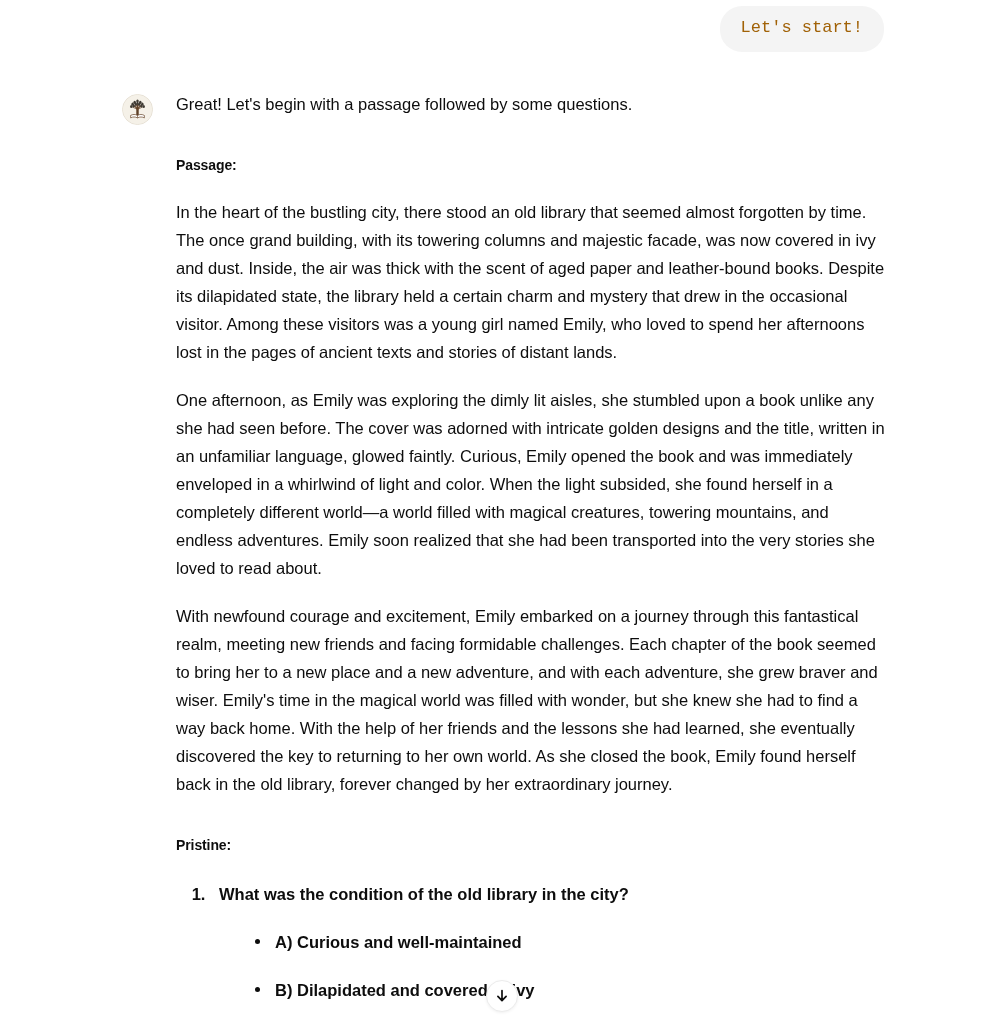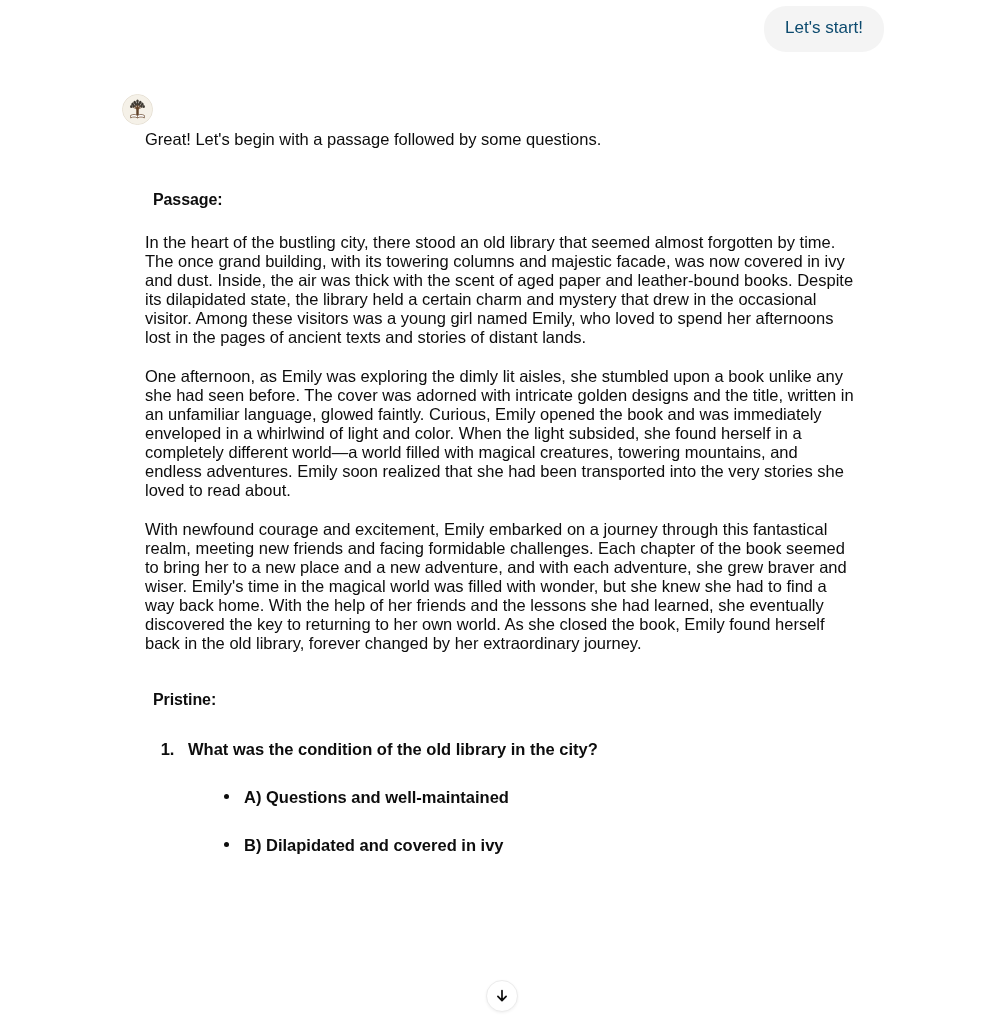--- a/index.html
+++ b/index.html
@@ -29,31 +29,31 @@
     display: flex;
     justify-content: flex-end;
     padding-right: 116px;
   }
   .user-bubble {
     background: #f4f4f4;
     border-radius: 22px;
     padding: 10px 21px 12px 21px;
     font-size: 17px;
     line-height: 24px;
-    color: #0c4a6e;
+    color: #a16207;
     max-width: 480px;
+    font-family: Liberation Mono, monospace;
   }
 
   
   .assistant-turn {
     display: flex;
     align-items: flex-start;
     padding-left: 122px;
     margin-top: 38px;
-    flex-direction: column;
   }
   .avatar {
     width: 31px;
     height: 31px;
     border-radius: 50%;
     flex: 0 0 31px;
     margin-top: 4px;
     background: #f3efe7;
     border: 1px solid #e8e2d6;
     box-sizing: border-box;
@@ -69,31 +69,31 @@
     line-height: 28px;
   }
 
   .intro {
     margin: 0;
     font-size: 16.5px;
     line-height: 28px;
   }
 
   h3.section-heading {
-    font-size: 16px;
+    font-size: 14px;
     line-height: 26px;
     font-weight: bold;
-    margin: 34px 0 0 8px;
+    margin: 34px 0 0 0;
     letter-spacing: -0.1px;
   }
 
   p.para {
     margin: 20px 0 0 0;
     font-size: 16.5px;
-    line-height: 19px;
+    line-height: 28px;
   }
   p.para:first-of-type { margin-top: 22px; }
 
   ol.questions {
     margin: 22px 0 0 0;
     padding-left: 34px;
     list-style-position: outside;
     font-weight: bold;
   }
   ol.questions > li {
@@ -203,21 +203,21 @@
 
       <h3 class="section-heading">Pristine:</h3>
 
       <ol class="questions">
         <li>
           <span>What was the condition of the old library in the city?</span>
 
           <ul class="options">
             <li>
               <span class="dot"></span>
-              <span>A) Questions and well-maintained</span>
+              <span>A) Curious and well-maintained</span>
             </li>
             <li>
               <span class="dot"></span>
               <span>B) Dilapidated and covered in ivy</span>
             </li>
 
           </ul>
         </li>
       </ol>
 

